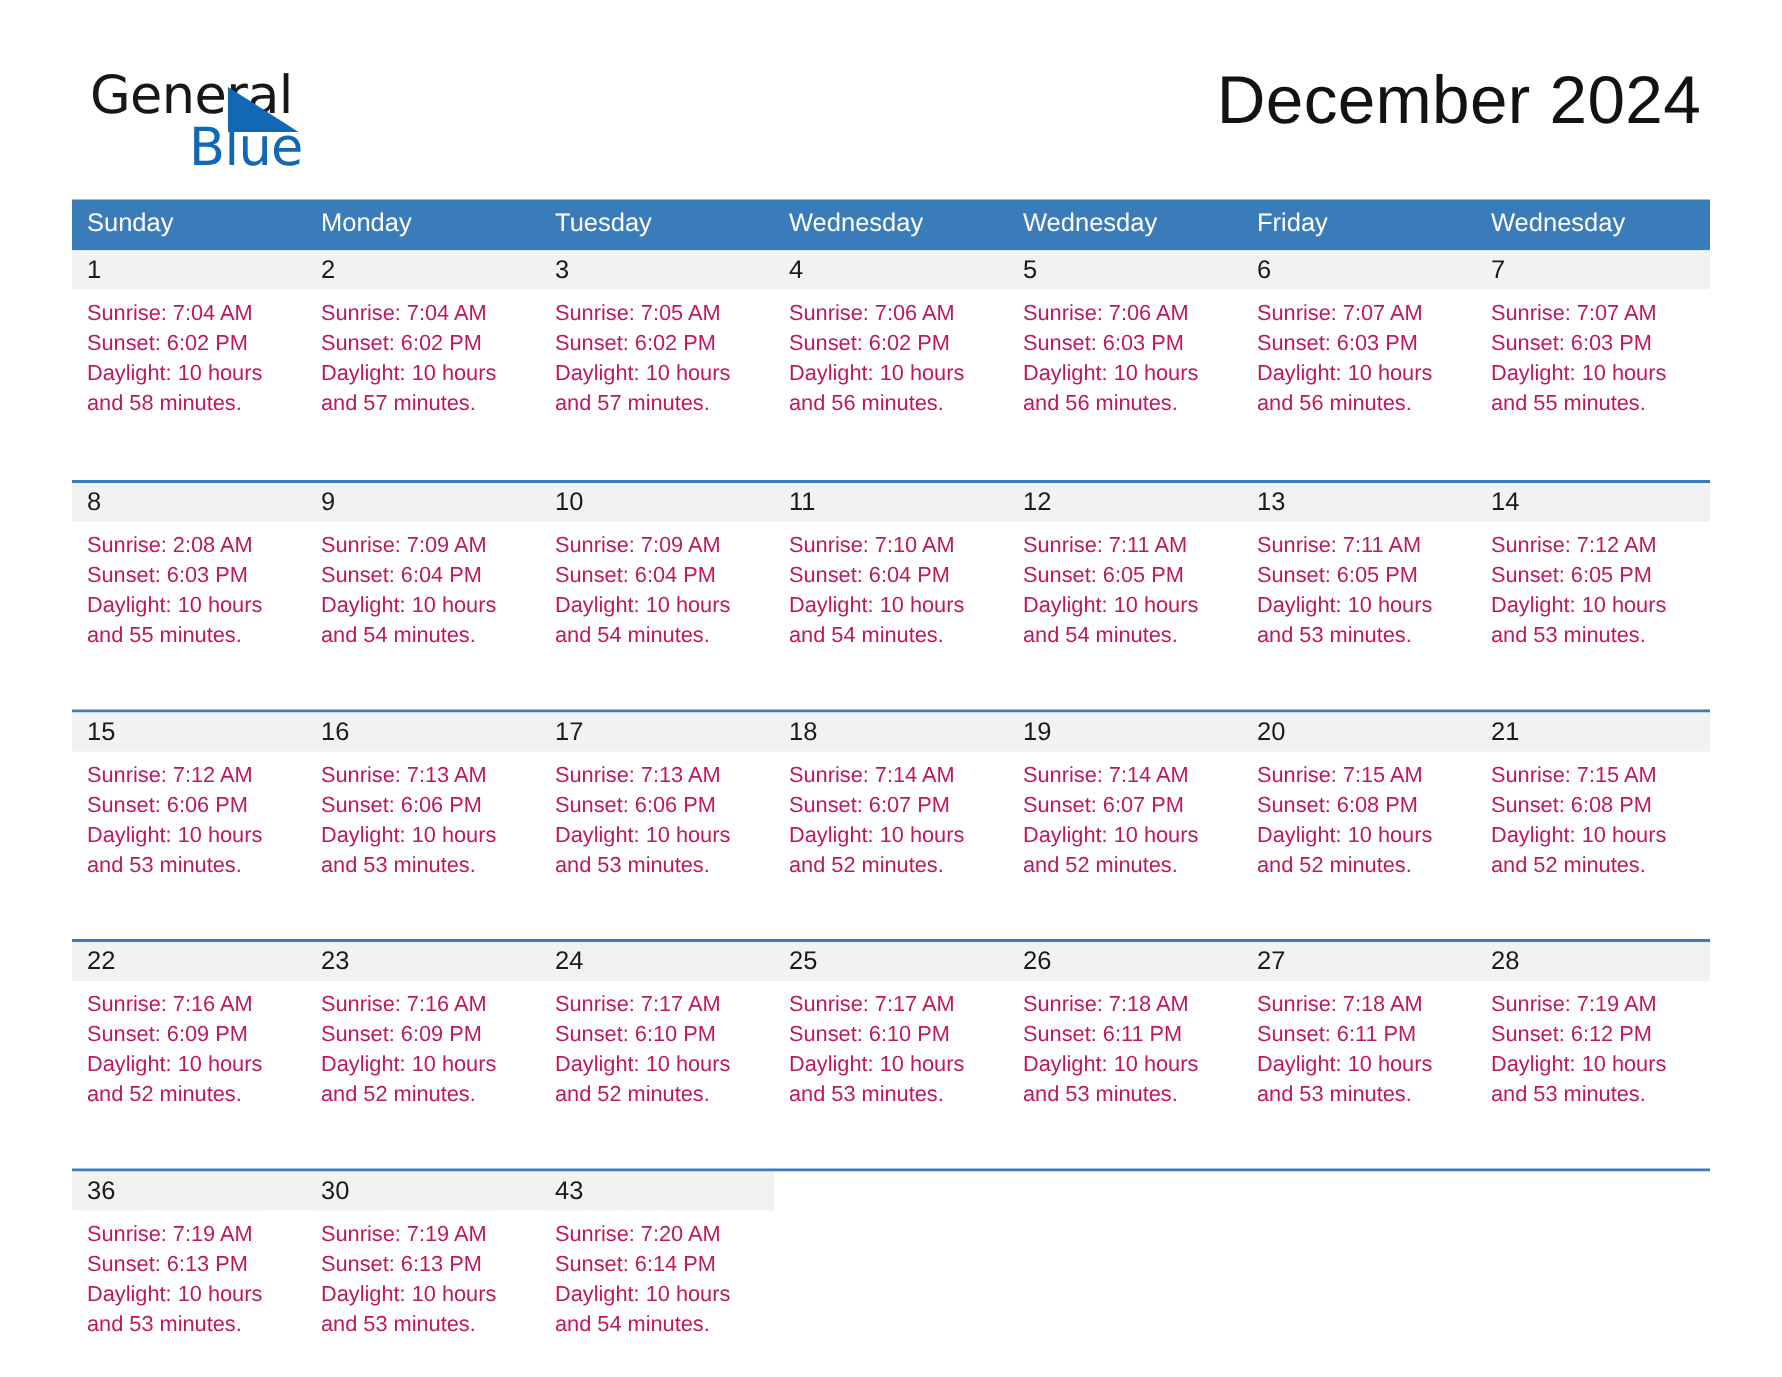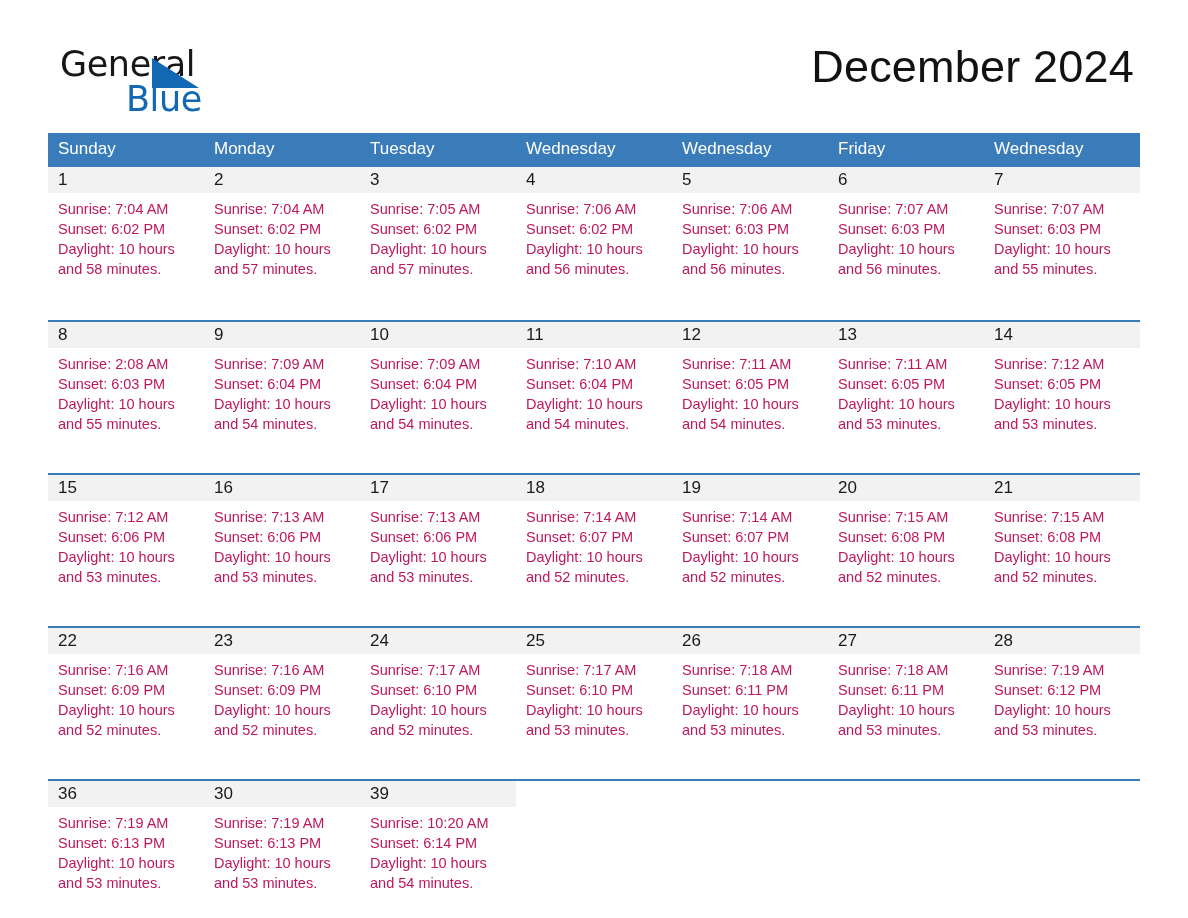--- a/index.html
+++ b/index.html
@@ -535,23 +535,23 @@
               <div class="details">
                 <div>Sunrise: 7:19 AM</div>
                 <div>Sunset: 6:13 PM</div>
                 <div>Daylight: 10 hours</div>
                 <div>and 53 minutes.</div>
               </div>
             </div>
           </td>
           <td>
             <div class="cell">
-              <div class="daynum">39</div>
-              <div class="details">
-                <div>Sunrise: 10:20 AM</div>
+              <div class="daynum">43</div>
+              <div class="details">
+                <div>Sunrise: 7:20 AM</div>
                 <div>Sunset: 6:14 PM</div>
                 <div>Daylight: 10 hours</div>
                 <div>and 54 minutes.</div>
               </div>
             </div>
           </td>
           <td>
             <div class="cell empty">
               <div class="daynum"></div>
               <div class="details">

